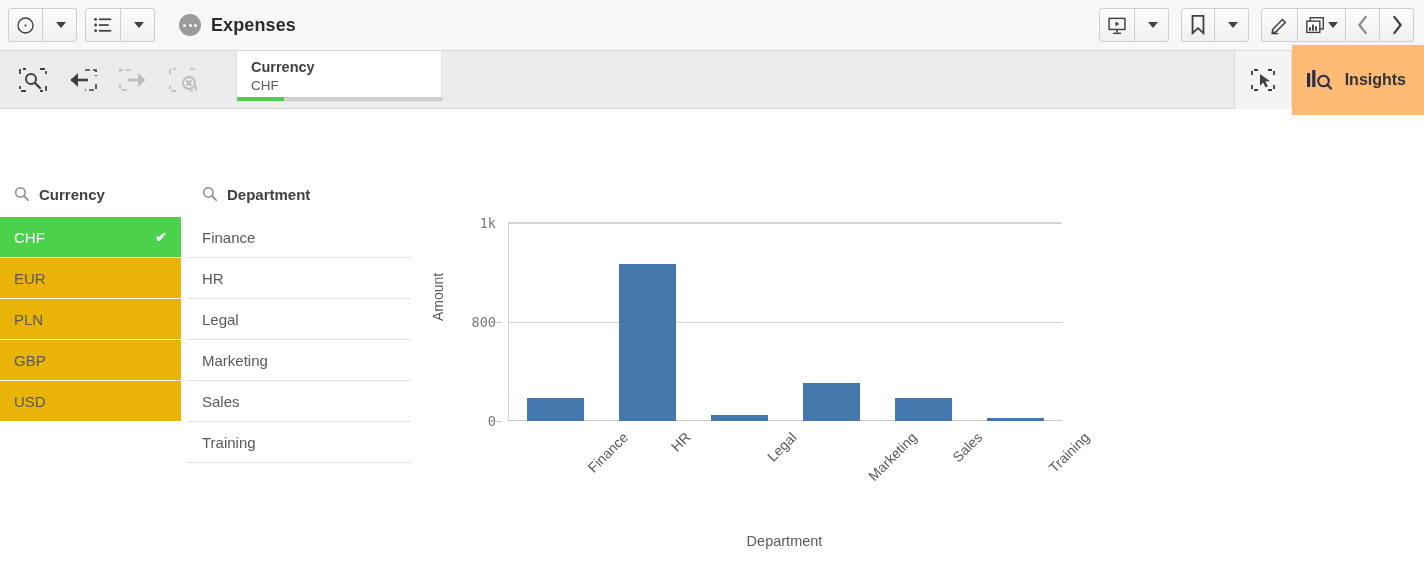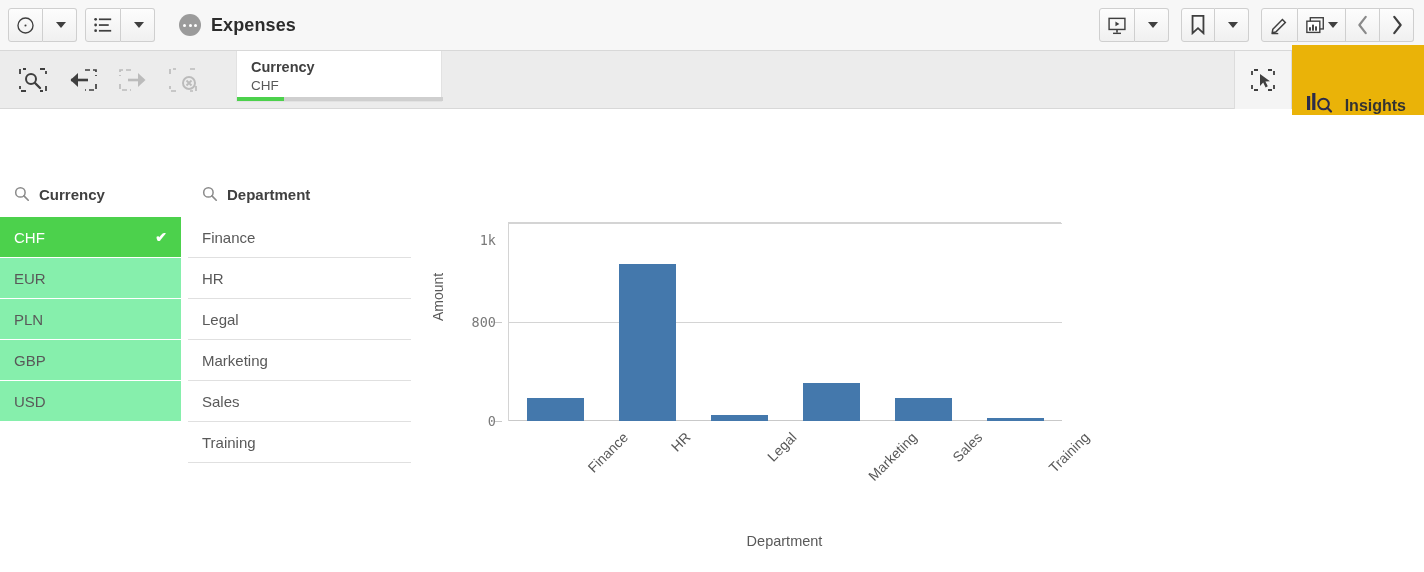--- a/index.html
+++ b/index.html
@@ -77,22 +77,22 @@
   .sel-chip-bar { position: absolute; left: 0; bottom: 0; width: 206px; height: 4px; background: #cfcfcf; }
   .sel-chip-bar span { display: block; height: 4px; width: 47px; background: #4cd14c; }
 
   .selbar-right { margin-left: auto; display: flex; align-items: center; height: 100%; }
   .sel-sep { width: 1px; height: 58px; background: #dcdcdc; }
   .sel-lasso {
     width: 56px; height: 58px; background: #f4f4f4;
     display: flex; align-items: center; justify-content: center; cursor: pointer;
   }
   .insights-btn {
-    height: 70px; padding: 0 18px 0 14px; display: flex; align-items: flex-end; gap: 11px;
-    background: #eab308; cursor: pointer;
+    height: 70px; padding: 0 18px 0 14px; display: flex; align-items: center; gap: 11px;
+    background: #fdba74; cursor: pointer;
   }
   .insights-label { font-size: 16px; font-weight: bold; color: #333; }
 
   
   .sheethdr {
     position: absolute; left: 0; top: 109px; width: 1424px; height: 62px;
     background: #e6e6e6;
   }
   .sheet-title {
     position: absolute; left: 16px; top: 16px;
@@ -105,21 +105,21 @@
   .filterpane { position: absolute; top: 0; }
   .fp-head { display: flex; align-items: center; gap: 9px; height: 46px; padding-left: 14px; }
   .fp-title { font-size: 15px; font-weight: bold; color: #404040; }
 
   .fp-list { margin-top: 0px; }
   .fp-item {
     height: 41px; display: flex; align-items: center; justify-content: space-between;
     padding: 0 14px; font-size: 15px; cursor: pointer;
   }
   
-  .cur-item { background: #86efac; color: #595959; border-bottom: 1px solid #fff; }
+  .cur-item { background: #eab308; color: #595959; border-bottom: 1px solid #fff; }
   .cur-item.selected { background: #4cd14c; color: #ffffff; }
   .check { font-size: 14px; color: #fff; font-weight: bold; }
 
   
   .dep-item { background: #ffffff; color: #595959; border-bottom: 1px solid #e0e0e0; }
 
   
   .chart { position: absolute; left: 424px; top: 0; width: 1000px; height: 401px; }
   .chart-title {
     position: absolute; left: 0; top: 14px;
@@ -396,21 +396,21 @@
     </div>
 
     <div class="chart">
 
       <div class="yaxis-title">Amount</div>
       <div class="ytick-wrap" id="ytick-wrap">
           <div class="ytick-lbl" style="top: 199px;">0</div>
           <div class="ytick-mark" style="top: 199px;"></div>
           <div class="ytick-lbl" style="top: 100px;">800</div>
           <div class="ytick-mark" style="top: 100px;"></div>
-          <div class="ytick-lbl" style="top: 18px;">1k</div>
+          <div class="ytick-lbl" style="top: 1px;">1k</div>
         </div>
 
       <div class="plot">
         <div id="gridlines">
             <div class="gridline" style="top: 99px;"></div>
             <div class="gridline" style="top: 0px;"></div>
           </div>
         <div class="axisline-x"></div>
         <div class="bars" id="bars">
             <div class="bar" style="left: 17.5117px; width: 57.1433px; height: 23.364px; background: rgb(68, 120, 172);"></div>

